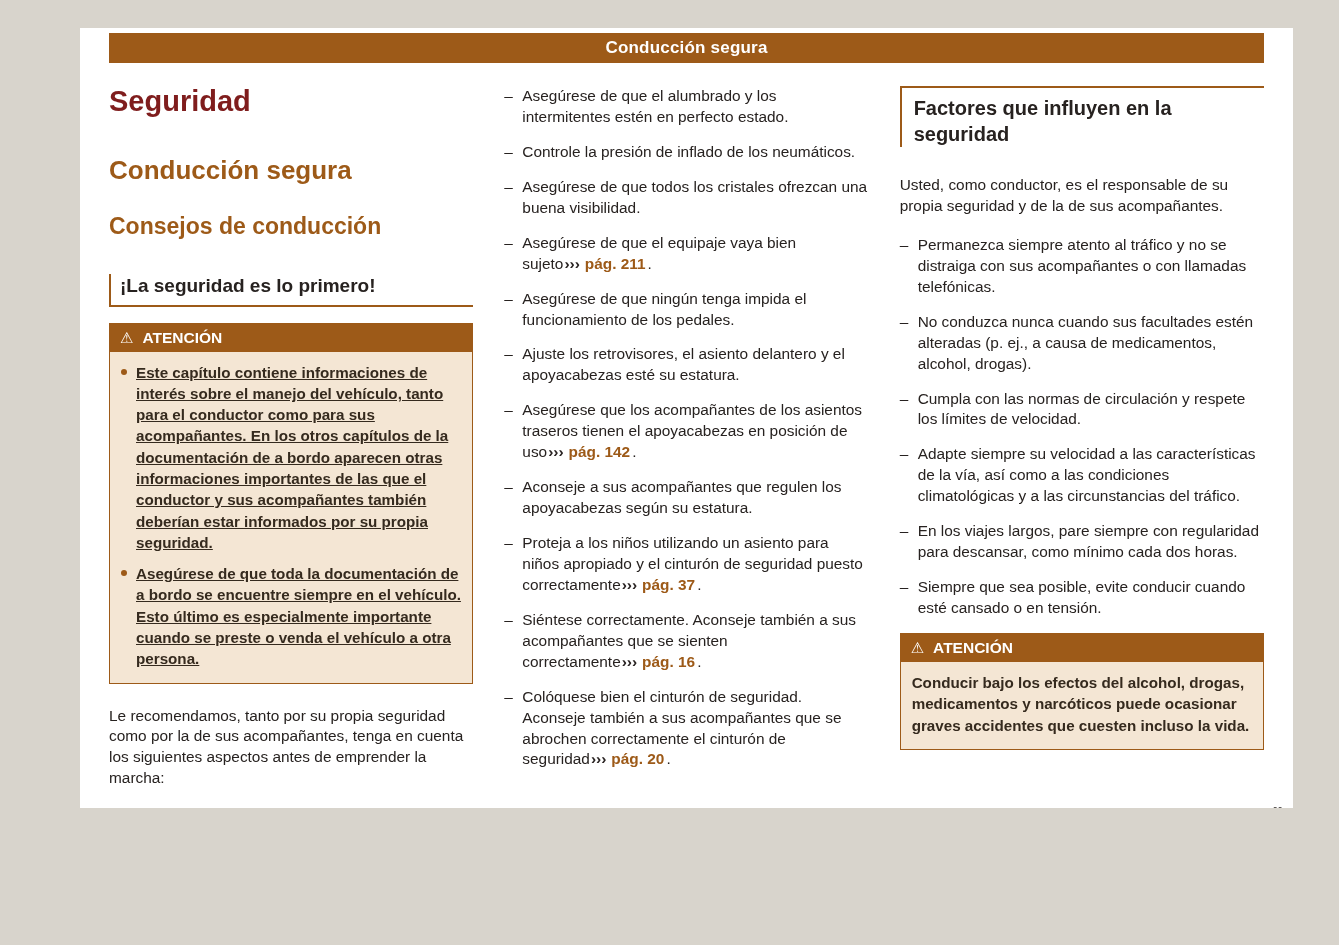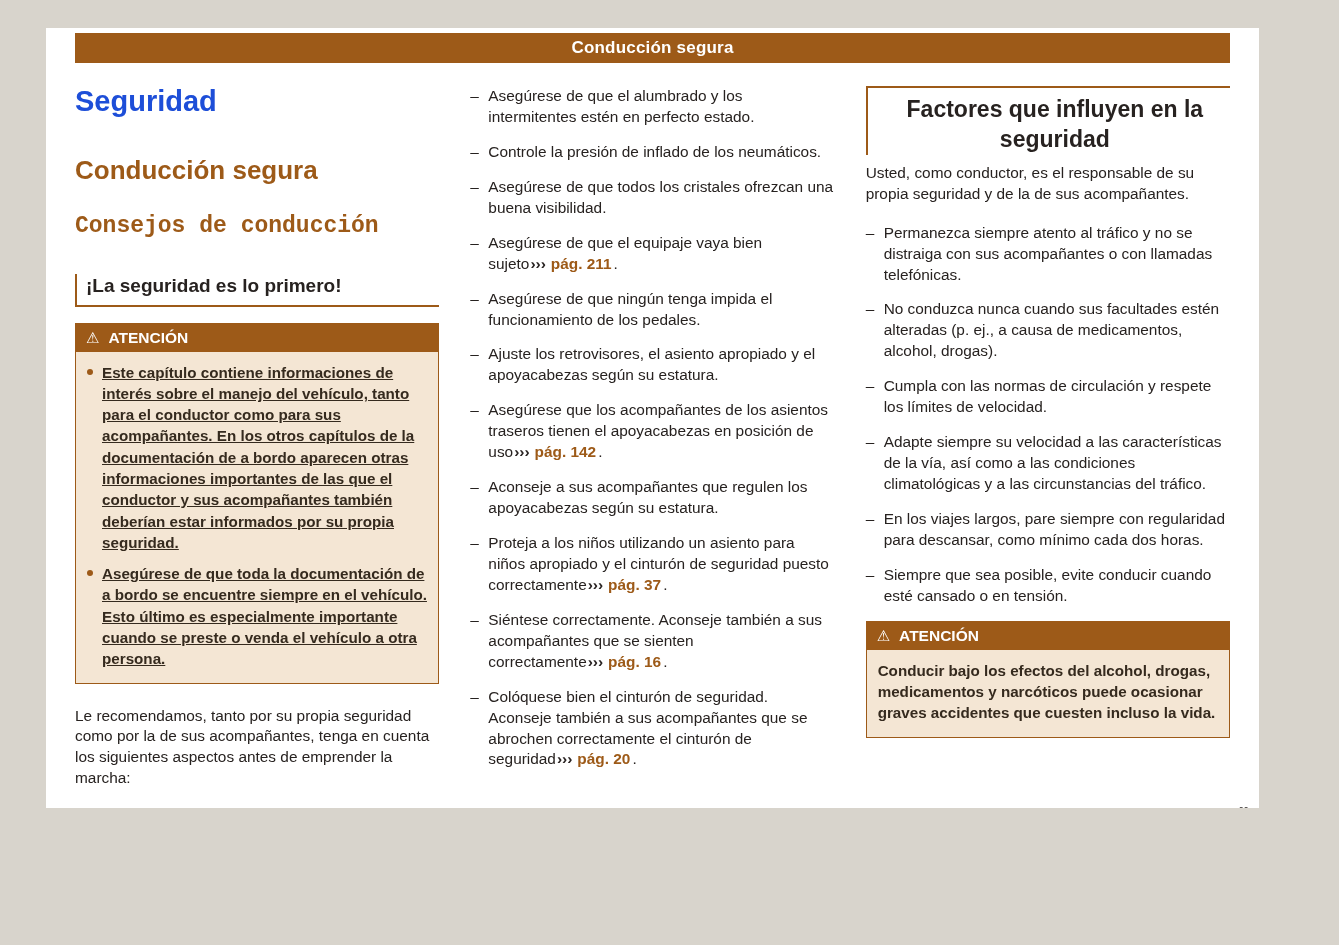--- a/index.html
+++ b/index.html
@@ -12,44 +12,44 @@
   *{box-sizing:border-box;margin:0;padding:0;}
   html,body{width:1339px;height:945px;}
   body{
     background:var(--canvas);
     font-family:"Liberation Sans","DejaVu Sans",sans-serif;
     color:var(--ink);
     position:relative;
     overflow:hidden;
   }
   .page{
-    position:absolute;left:46px;top:28px;width:1213px;height:780px;
+    position:absolute;left:80px;top:28px;width:1213px;height:780px;
     background:#ffffff;overflow:hidden;
   }
   .header-bar{
     margin:5px 29px 0;height:30px;background:var(--brown);
     color:#fff;font-weight:bold;font-size:17px;
     display:flex;align-items:center;justify-content:center;letter-spacing:.2px;
   }
   .columns{display:flex;gap:31px;margin:23px 29px 0;}
   .col{flex:1;min-width:0;font-size:15.4px;line-height:1.36;}
 
-  .kicker{font-size:29px;line-height:1.1;font-weight:bold;color:#1d4ed8;margin-bottom:38px;}
+  .kicker{font-size:29px;line-height:1.1;font-weight:bold;color:#7f1d1d;margin-bottom:38px;}
   .chapter-title{font-size:26px;line-height:1.1;font-weight:bold;color:var(--brown);margin-bottom:30px;}
-  .section-title{font-size:23px;line-height:1.1;font-weight:bold;color:var(--brown);margin-bottom:34px;font-family:Liberation Mono, monospace;}
+  .section-title{font-size:23px;line-height:1.1;font-weight:bold;color:var(--brown);margin-bottom:34px;}
 
   .h-under{
     font-size:19px;line-height:1.25;font-weight:bold;
     border-left:2px solid var(--brown);border-bottom:2px solid var(--brown);
     padding:0 0 7px 9px;margin-bottom:14px;
   }
   .h-over{
-    font-size:23px;line-height:1.3;font-weight:bold;
+    font-size:20px;line-height:1.3;font-weight:bold;
     border-left:2px solid var(--brown);border-top:2px solid var(--brown);
-    padding:7px 0 0 12px;margin-bottom:8px;text-align:center;
+    padding:7px 0 0 12px;margin-bottom:28px;
   }
 
   .warning{margin-top:16px;}
   .warn-head{
     background:var(--brown);color:#fff;font-weight:bold;font-size:15.5px;
     display:flex;align-items:center;gap:9px;padding:4px 11px;
   }
   .warn-icon{font-size:15px;line-height:1;}
   .warn-body{
     background:var(--warn-bg);border:1px solid var(--brown);border-top:none;
@@ -131,21 +131,21 @@
       <div class="dash-item">
         <span class="dash">–</span>
         <span class="dash-text"><span>Asegúrese de que el equipaje vaya bien sujeto</span><span class="arrows">›››</span><span class="pageref">pág. 211</span><span class="post">.</span></span>
       </div>
       <div class="dash-item">
         <span class="dash">–</span>
         <span class="dash-text"><span>Asegúrese de que ningún tenga impida el funcionamiento de los pedales.</span><span class="arrows"></span><span class="pageref"></span><span class="post"></span></span>
       </div>
       <div class="dash-item">
         <span class="dash">–</span>
-        <span class="dash-text"><span>Ajuste los retrovisores, el asiento apropiado y el apoyacabezas según su estatura.</span><span class="arrows"></span><span class="pageref"></span><span class="post"></span></span>
+        <span class="dash-text"><span>Ajuste los retrovisores, el asiento delantero y el apoyacabezas esté su estatura.</span><span class="arrows"></span><span class="pageref"></span><span class="post"></span></span>
       </div>
       <div class="dash-item">
         <span class="dash">–</span>
         <span class="dash-text"><span>Asegúrese que los acompañantes de los asientos traseros tienen el apoyacabezas en posición de uso</span><span class="arrows">›››</span><span class="pageref">pág. 142</span><span class="post">.</span></span>
       </div>
       <div class="dash-item">
         <span class="dash">–</span>
         <span class="dash-text"><span>Aconseje a sus acompañantes que regulen los apoyacabezas según su estatura.</span><span class="arrows"></span><span class="pageref"></span><span class="post"></span></span>
       </div>
       <div class="dash-item">

